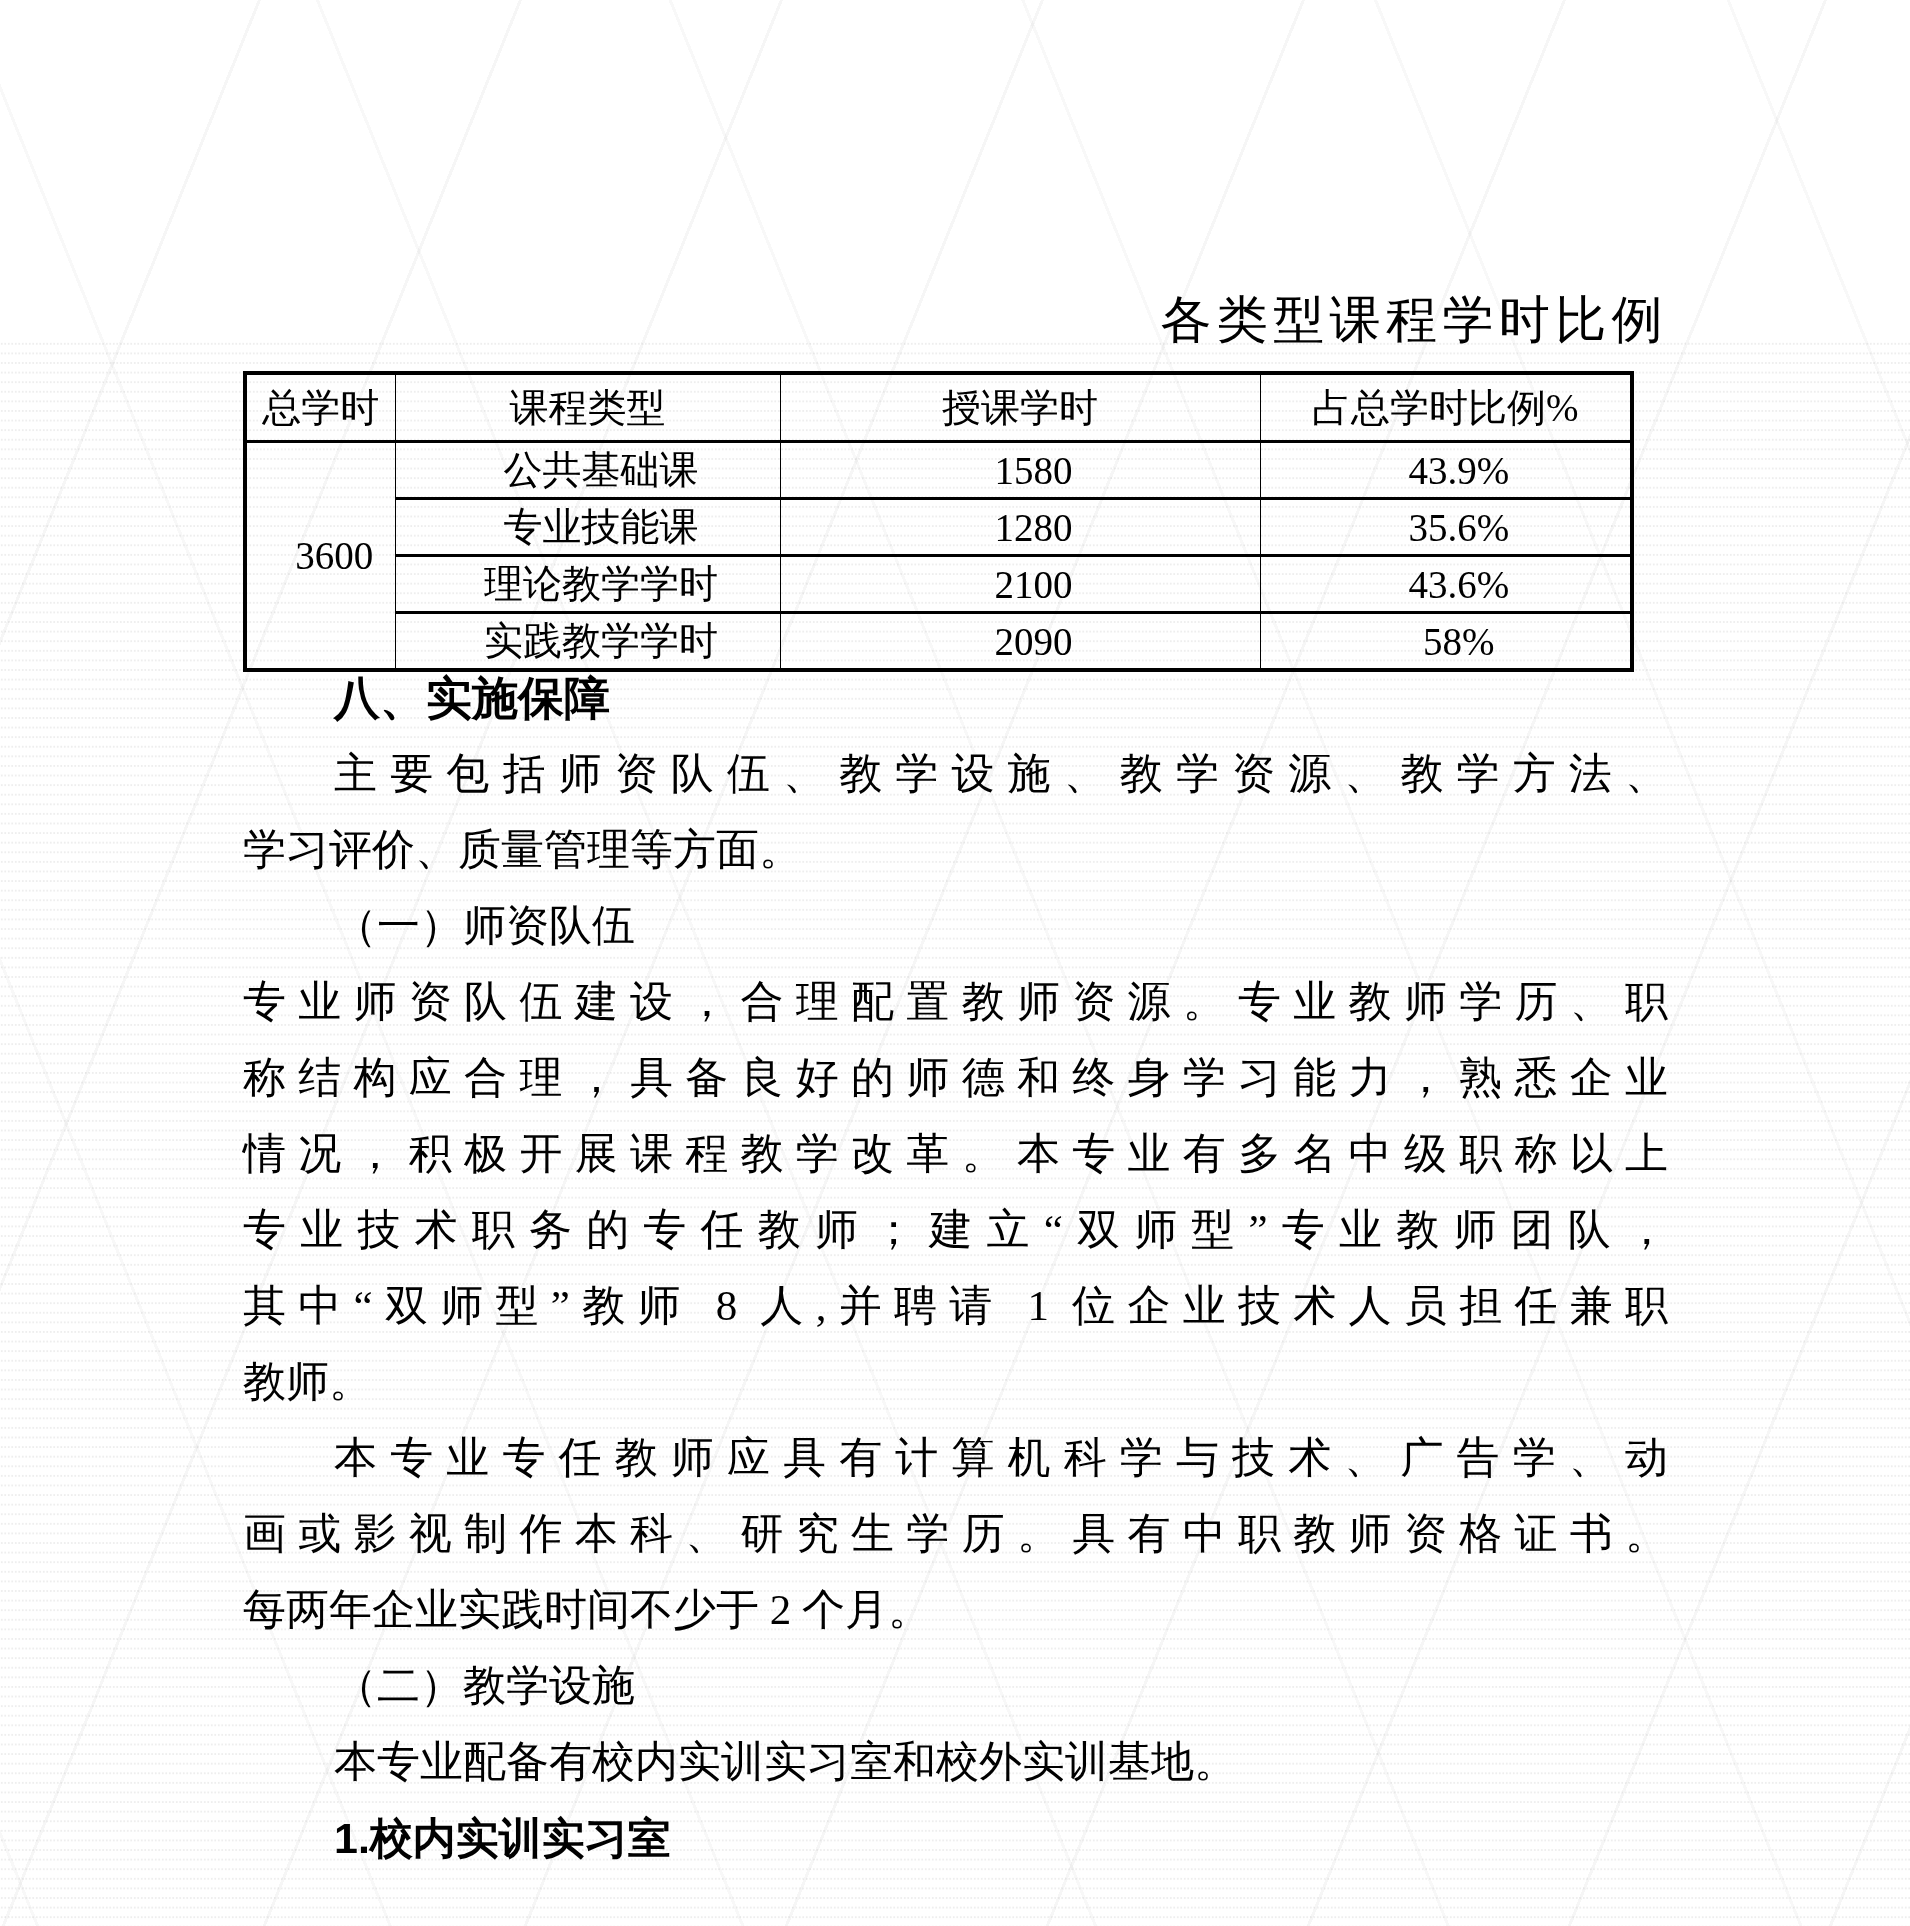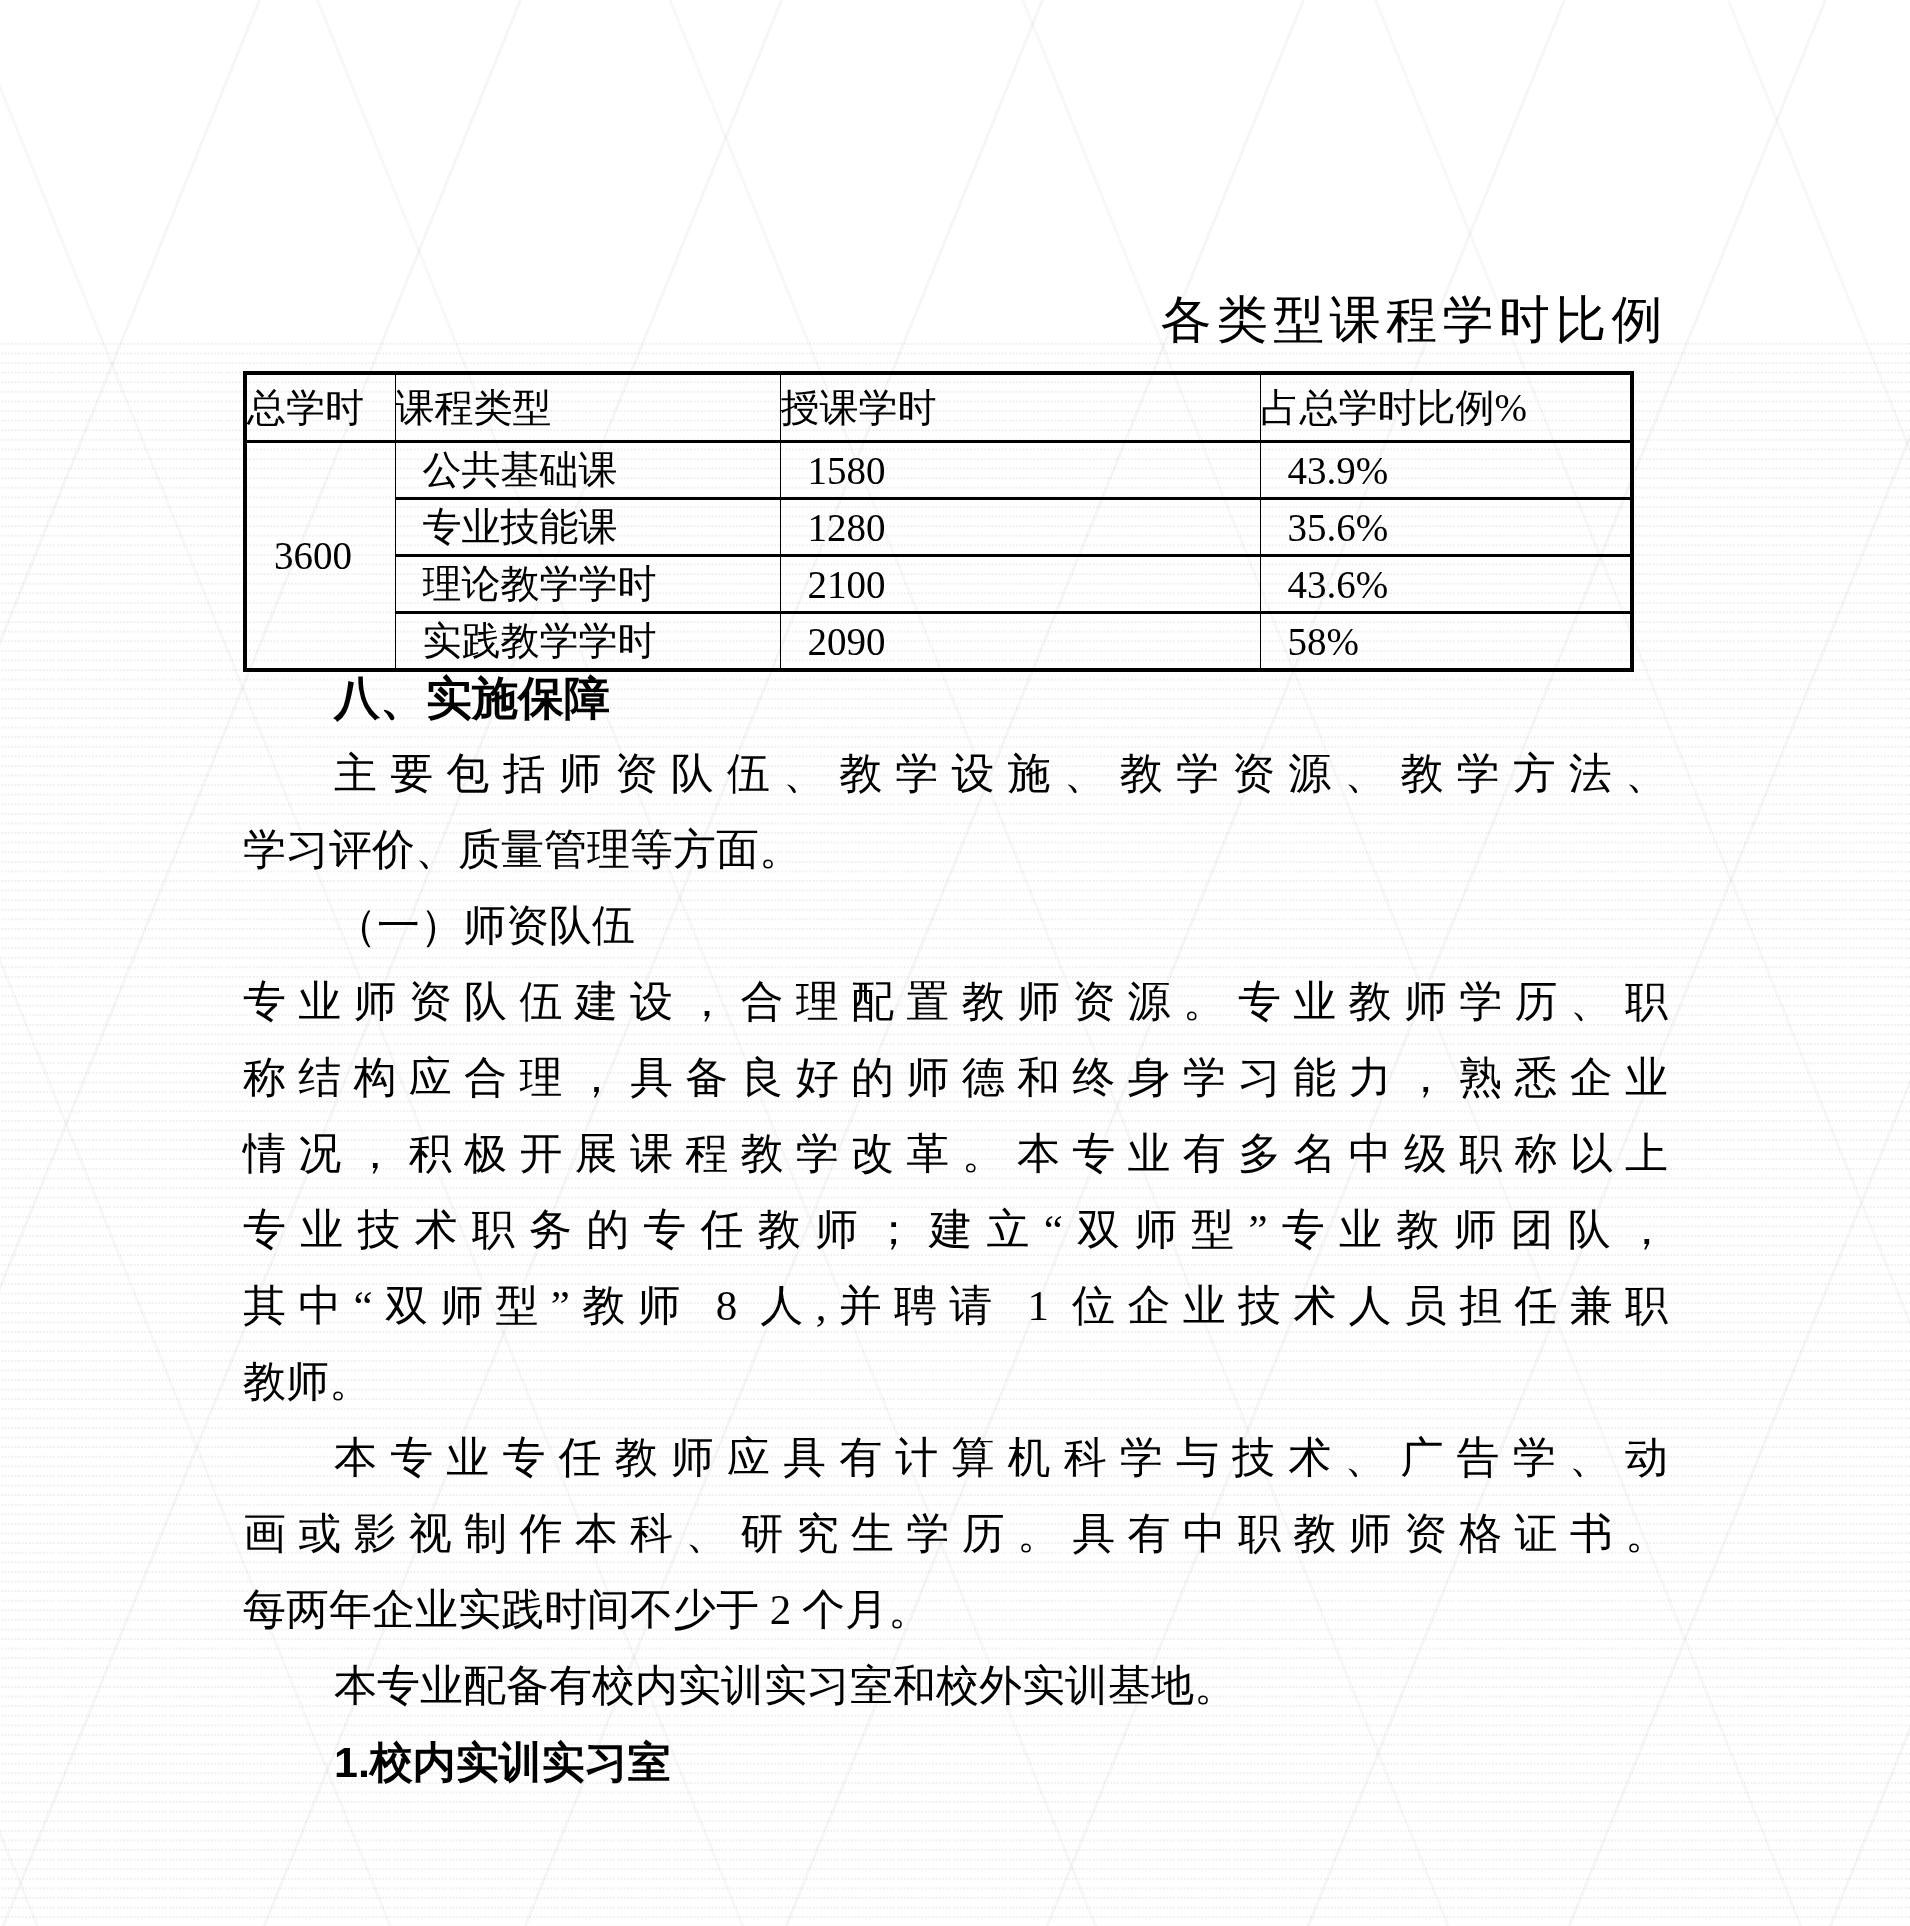--- a/index.html
+++ b/index.html
@@ -57,21 +57,21 @@
     background: transparent;
   }
   table.hours-table col.c1 { width: 150px; }
   table.hours-table col.c2 { width: 385px; }
   table.hours-table col.c3 { width: 480px; }
   table.hours-table col.c4 { width: 372px; }
   table.hours-table { border: 4.6px solid #000; }
   table.hours-table th,
   table.hours-table td {
     border: 1.5px solid #000;
-    text-align: left;
+    text-align: center;
     vertical-align: middle;
     font-weight: 400;
     padding: 0;
   }
   table.hours-table th { height: 65px; }
   table.hours-table td { height: 49px; border-top-width: 3.5px; padding-left: 27px; }
   
   .content {
     position: absolute;
     left: 243px;
@@ -155,18 +155,19 @@
       <div class="line ind">（一）师资队伍</div>
       <div class="line jst">专业师资队伍建设，合理配置教师资源。专业教师学历、职</div>
       <div class="line jst">称结构应合理，具备良好的师德和终身学习能力，熟悉企业</div>
       <div class="line jst">情况，积极开展课程教学改革。本专业有多名中级职称以上</div>
       <div class="line jst">专业技术职务的专任教师；建立“双师型”专业教师团队，</div>
       <div class="line jst">其中“双师型”教师 8 人,并聘请 1 位企业技术人员担任兼职</div>
       <div class="line">教师。</div>
       <div class="line ind jst">本专业专任教师应具有计算机科学与技术、广告学、动</div>
       <div class="line jst">画或影视制作本科、研究生学历。具有中职教师资格证书。</div>
       <div class="line">每两年企业实践时间不少于 2 个月。</div>
+      <div class="line ind">（二）教学设施</div>
       <div class="line ind">本专业配备有校内实训实习室和校外实训基地。</div>
       <div class="line sub ind">1.校内实训实习室</div>
     </div>
 
 </div>
 
 
 </body></html>

